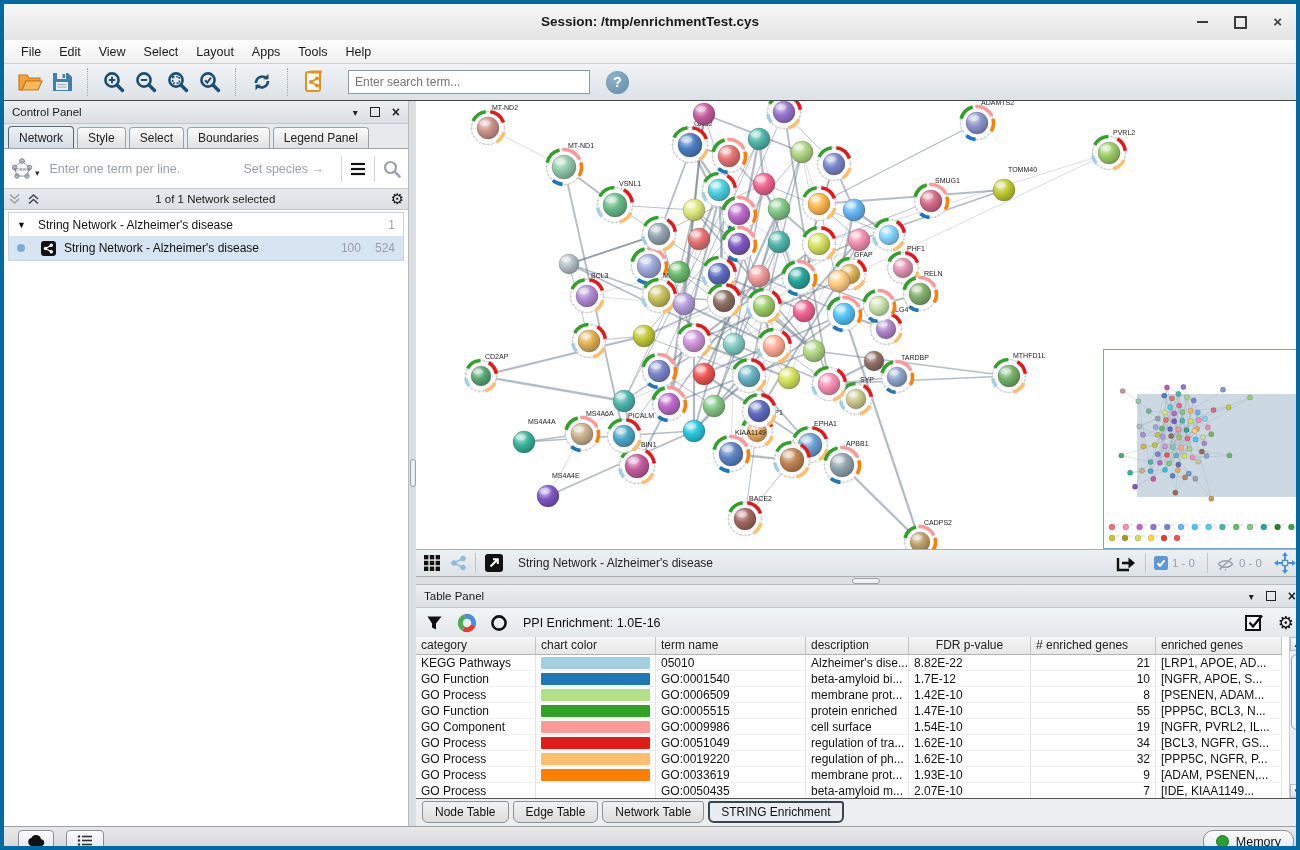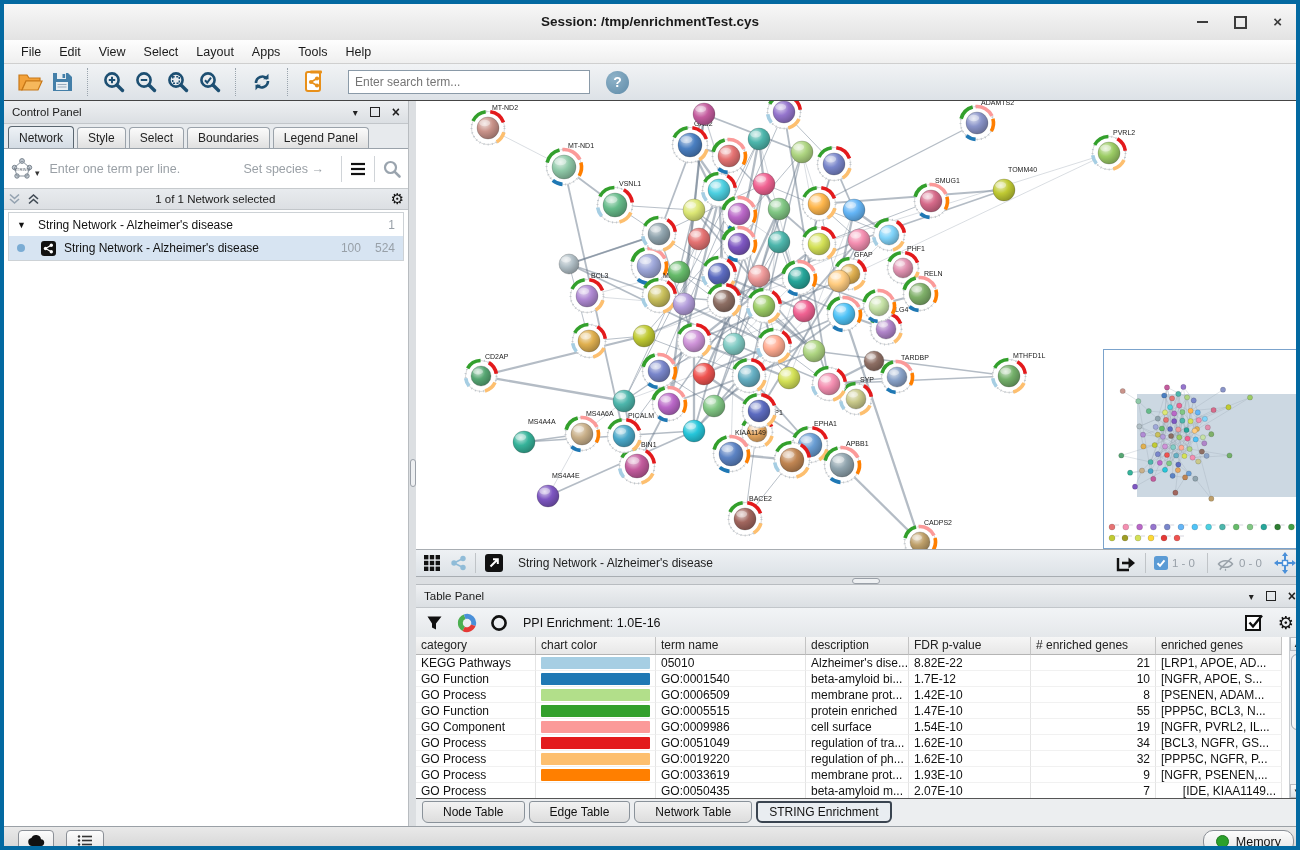--- a/index.html
+++ b/index.html
@@ -66,21 +66,21 @@
   .hcell{box-sizing:border-box;padding:1px 5px;font-size:12px;color:#222;background:linear-gradient(#f6f6f6,#e7e7e7);border-right:1px solid #c4c4c4;border-bottom:1px solid #b4b4b4;white-space:nowrap;overflow:hidden;}
   .drow{display:flex;height:16px;background:#fff;}
   .dcell{box-sizing:border-box;padding:0 5px;font-size:12px;line-height:16px;color:#111;border-right:1px solid #e4e4e4;border-bottom:1px solid #f1f1f1;white-space:nowrap;overflow:hidden;}
   .dcell.num{text-align:right;}
   .swatch{height:12px;margin-top:2px;border-radius:1px;}
   .vsb{position:absolute;right:0;top:52px;width:15px;height:161px;background:#eceef0;border-left:1px solid #c8ccd0;box-sizing:border-box;}
   .sbarrow{height:14px;display:flex;align-items:center;justify-content:center;font-size:8px;color:#222;background:linear-gradient(#fafafa,#dfe2e5);border:1px solid #b6bac0;box-sizing:border-box;}
   .sbarrow.dn{position:absolute;bottom:0;left:0;right:0;}
   .sbthumb{position:absolute;left:1px;top:17px;width:11px;height:74px;border:1px solid #9aa2ac;border-radius:6px;background:linear-gradient(90deg,#fcfcfc,#d5d9dd);}
   .btabs{position:absolute;left:0;bottom:2px;height:23px;display:flex;align-items:flex-start;padding-left:6px;}
-  .btab{border:1px solid #8a929a;border-radius:3px 3px 6px 6px;padding:3px 20px;font-size:12px;background:linear-gradient(#f2f2f2,#dddddd);margin-right:4px;color:#111;}
+  .btab{border:1px solid #8a929a;border-radius:3px 3px 6px 6px;padding:3px 12px;font-size:12px;background:linear-gradient(#f2f2f2,#dddddd);margin-right:4px;color:#111;}
   .btab.active{border:2px solid #3a4450;background:#e9edf1;padding:2px 11px;}
   
   .statusbar{position:absolute;left:0;top:822px;width:1300px;height:28px;background:linear-gradient(#e9e9e9,#d2d2d2);border-top:1px solid #9aa0a6;box-sizing:border-box;}
   .sbtn{position:absolute;top:3px;height:21px;display:flex;align-items:center;justify-content:center;border:1px solid #8a8f96;border-radius:4px;background:linear-gradient(#fcfcfc,#e5e5e5);padding:0 8px;box-sizing:border-box;}
   .membtn{position:absolute;right:10px;top:3px;height:21px;display:flex;align-items:center;gap:7px;border:1px solid #8a8f96;border-radius:10px;background:linear-gradient(#fcfcfc,#e5e5e5);padding:0 12px;font-size:12.5px;color:#111;}
   .memdot{width:11px;height:11px;border-radius:50%;background:#2ca02c;border:1px solid #1d7a1d;}
   svg{display:block;}
 </style>
 </head>
 <body>
@@ -1567,21 +1567,21 @@
           <path d="M5.5 9.5l3.5 4L18 2.5" fill="none" stroke="#111" stroke-width="2.4"></path>
         </svg>
       <span class="gear" style="margin-left:14px;font-size:18px">⚙</span>
     </div>
     <div class="tablewrap">
       <div class="hrow" id="thead">
           <div class="hcell" style="width: 120px;">category</div>
           <div class="hcell" style="width: 120px;">chart color</div>
           <div class="hcell" style="width: 150px;">term name</div>
           <div class="hcell" style="width: 103px;">description</div>
-          <div class="hcell" style="width: 122px;">FDR p-value</div>
+          <div class="hcell" style="width: 122px; text-align: center;">FDR p-value</div>
           <div class="hcell" style="width: 125px;"># enriched genes</div>
           <div class="hcell" style="width: 126px;">enriched genes</div>
         </div>
       <div id="tbody">
           <div class="drow">
             <div class="dcell" style="width: 120px;">KEGG Pathways</div>
             <div class="dcell" style="width: 120px;">
               <div class="swatch" style="background: rgb(166, 206, 227);"></div>
             </div>
             <div class="dcell" style="width: 150px;">05010</div>
@@ -1658,30 +1658,30 @@
           </div>
           <div class="drow">
             <div class="dcell" style="width: 120px;">GO Process</div>
             <div class="dcell" style="width: 120px;">
               <div class="swatch" style="background: rgb(255, 127, 0);"></div>
             </div>
             <div class="dcell" style="width: 150px;">GO:0033619</div>
             <div class="dcell" style="width: 103px;">membrane prot...</div>
             <div class="dcell" style="width: 122px;">1.93E-10</div>
             <div class="dcell num" style="width: 125px;">9</div>
-            <div class="dcell" style="width: 126px;">[NGFR, PSENEN,...</div>
+            <div class="dcell" style="width: 126px;">[ADAM, PSENEN,...</div>
           </div>
           <div class="drow">
             <div class="dcell" style="width: 120px;">GO Process</div>
             <div class="dcell" style="width: 120px;"></div>
             <div class="dcell" style="width: 150px;">GO:0050435</div>
             <div class="dcell" style="width: 103px;">beta-amyloid m...</div>
             <div class="dcell" style="width: 122px;">2.07E-10</div>
             <div class="dcell num" style="width: 125px;">7</div>
-            <div class="dcell" style="width: 126px; text-align: right;">[IDE, KIAA1149...</div>
+            <div class="dcell" style="width: 126px;">[IDE, KIAA1149...</div>
           </div>
         </div>
     </div>
     <div class="vsb">
       <div class="sbarrow">▲</div>
       <div class="sbthumb"></div>
       <div class="sbarrow dn">▼</div>
     </div>
     <div class="btabs" id="btabs">
         <span class="btab">Node Table</span>

